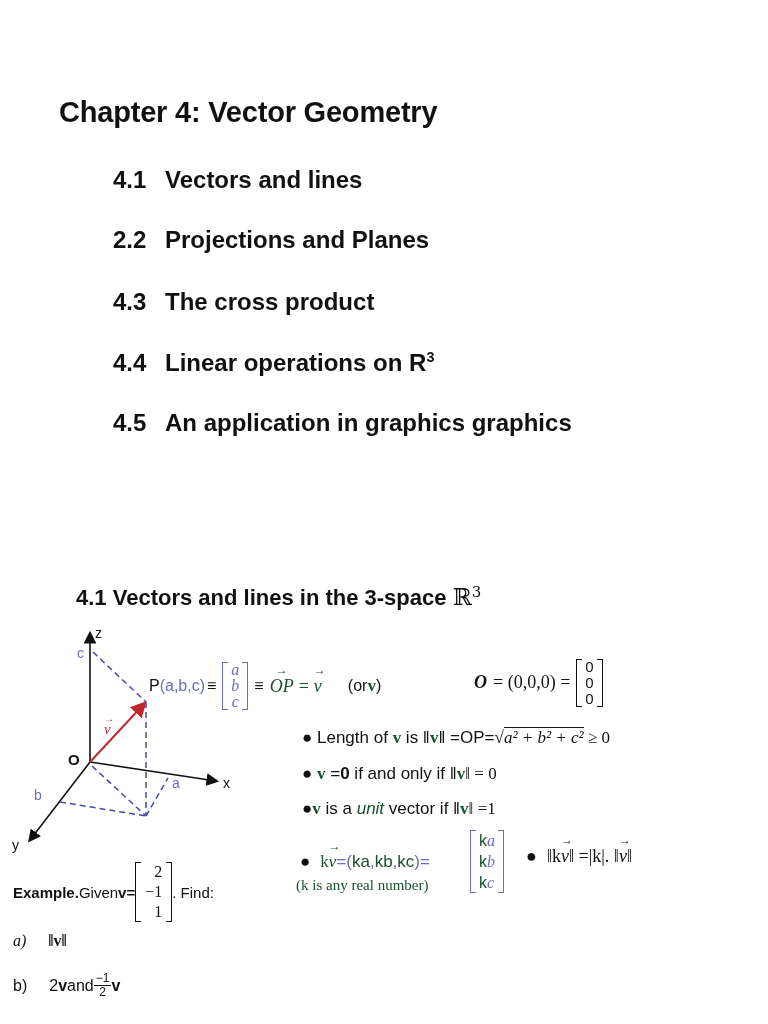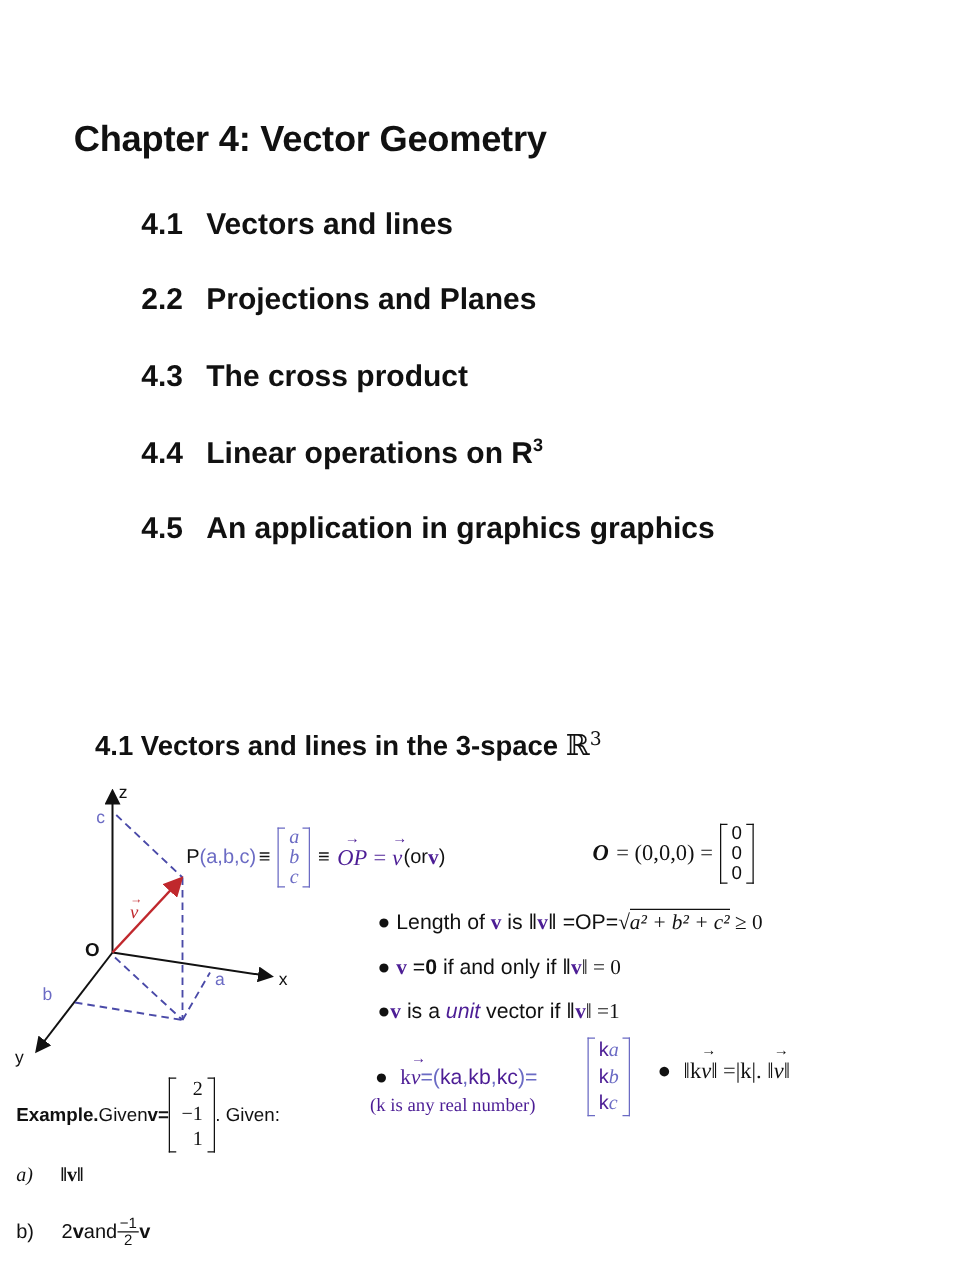--- a/index.html
+++ b/index.html
@@ -6,21 +6,21 @@
   body { width:768px; height:1024px; position:relative; overflow:hidden; font-family:"Liberation Sans", sans-serif; color:#111; }
   .abs { position:absolute; }
   .h1 { left:59px; top:96px; font-size:29px; font-weight:bold; font-family:Liberation Sans, sans-serif; letter-spacing:-0.2px; }
   .toc { left:113px; font-size:24px; font-weight:bold; }
   .toc .num { display:inline-block; width:52px; }
   .sec { left:76px; top:584px; font-size:22px; font-weight:bold; }
   .dbl { font-family:"DejaVu Serif", serif; font-weight:normal; font-size:23px; }
   sup { font-size:60%; vertical-align:super; line-height:0; }
   .serif { font-family:"Liberation Serif", serif; }
   .blue { color:#6b6bc4; }
-  .red { color:#4c1d95; }
+  .red { color:#14532d; }
   .mat { display:inline-flex; align-items:stretch; vertical-align:middle; }
   .mat .br { width:5px; border:1.5px solid currentColor; }
   .mat .br.l { border-right:none; }
   .mat .br.r { border-left:none; }
   .mat .col { display:flex; flex-direction:column; align-items:center; padding:0 3px; line-height:16px; }
   .vec { position:relative; display:inline-block; }
   .vec::before { content:"→"; position:absolute; top:-13px; left:0; right:0; text-align:center; font-size:12px; font-style:normal; }
   .over { border-top:1.5px solid currentColor; position:relative; }
   .frac { display:inline-flex; flex-direction:column; align-items:center; vertical-align:middle; font-size:12px; line-height:13px; }
   .frac .n { border-bottom:1px solid #111; padding:0 2px; }
@@ -86,21 +86,21 @@
         <span>a</span>
         <span>b</span>
         <span>c</span>
       </span>
     <span class="br r"></span>
   </span>
   <span style="margin:0 6px">≡</span>
   <span class="serif red" style="font-style:italic;font-size:18px"><span class="vec">OP</span></span>
   <span class="serif red" style="margin:0 5px;font-size:18px">=</span>
   <span class="serif red" style="font-style:italic;font-size:18px"><span class="vec">v</span></span>
-  <span style="margin-left:1px">(or </span>
+  <span style="margin-left:26px">(or </span>
     <b class="serif red" style="font-size:17px">v</b>
     <span>)</span>
 </div>
 
 <div class="abs serif" style="left:474px;top:656px;display:flex;align-items:center;font-size:18px">
   <b><i>O</i></b>
   <span style="margin:16px 6px">= (0,0,0) =</span>
   <span class="mat" style="font-family:'Liberation Sans',sans-serif;font-size:15px">
     <span class="br l"></span>
     <span class="col" style="line-height:16px">
@@ -154,21 +154,21 @@
     <b>v=</b>
   <span class="mat serif" style="font-size:16px">
     <span class="br l"></span>
     <span class="col" style="line-height:20px;align-items:flex-end;padding:0 4px">
         <span>2</span>
         <span>−1</span>
         <span>1</span>
       </span>
     <span class="br r"></span>
   </span>
-  <span>. Given:</span>
+  <span>. Find:</span>
 </div>
 <div class="abs" style="left:13px;top:932px;font-size:16px">
   <i class="serif">a)</i><b class="serif" style="margin-left:22px">‖v‖</b>
 </div>
 <div class="abs" style="left:13px;top:972px;font-size:16px;display:flex;align-items:center">
   <span>b)</span>
   <span style="margin-left:22px">2</span>
     <b>v</b>
     <span> and </span>
   <span class="frac">

